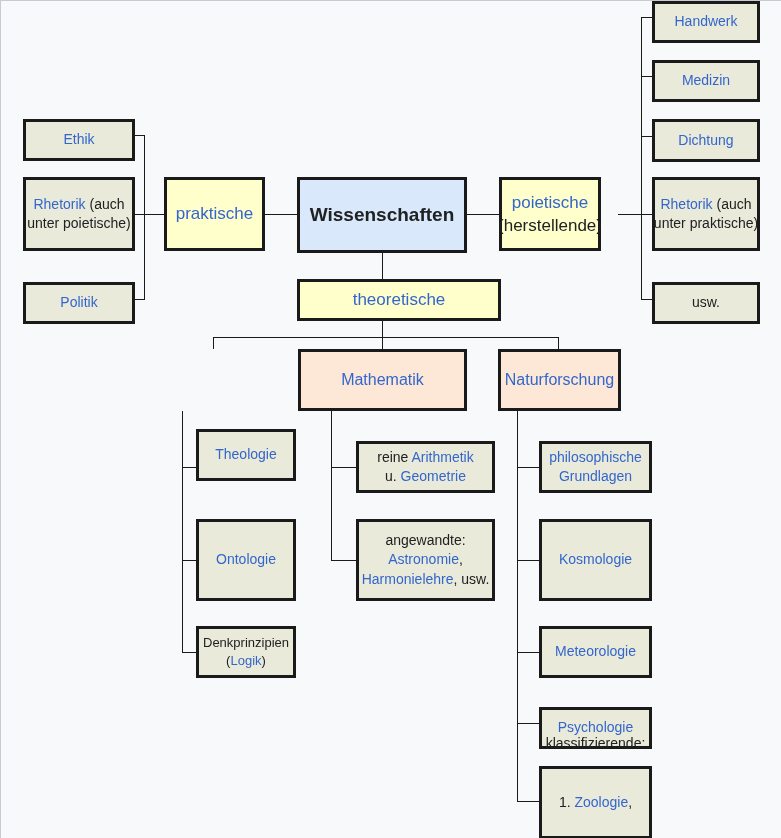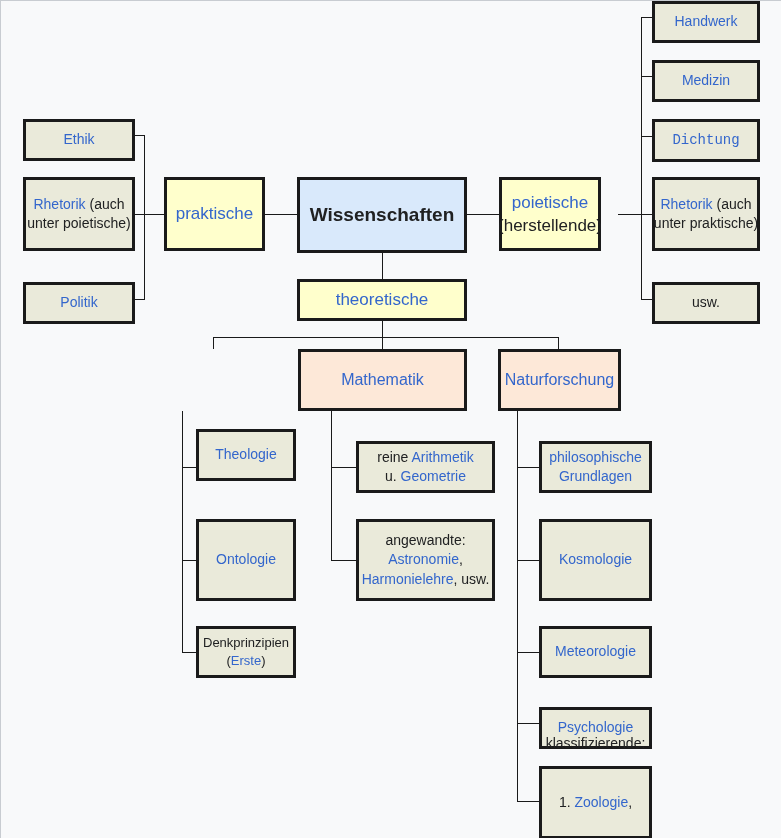--- a/index.html
+++ b/index.html
@@ -120,51 +120,51 @@
     <span class="ln lk">poietische</span>
     <span class="ln pl">(herstellende)</span>
   </div>
 
   <div class="node c-beige fs-leaf" style="left:651px;top:0px;width:108px;height:33px;">
     <span class="ln"><span class="lk">Handwerk</span></span>
   </div>
   <div class="node c-beige fs-leaf" style="left:651px;top:59px;width:108px;height:33px;">
     <span class="ln"><span class="lk">Medizin</span></span>
   </div>
-  <div class="node c-beige fs-leaf" style="left:651px;top:118px;width:108px;height:43px;font-family:Liberation Mono, monospace;">
+  <div class="node c-beige fs-leaf" style="left:651px;top:118px;width:108px;height:43px;">
     <span class="ln"><span class="lk">Dichtung</span></span>
   </div>
   <div class="node c-beige fs-leaf" style="left:651px;top:176px;width:108px;height:74px;">
     <span class="ln"><span class="lk">Rhetorik</span><span class="pl"> (auch</span></span>
     <span class="ln pl">unter praktische)</span>
   </div>
   <div class="node c-beige fs-leaf" style="left:651px;top:281px;width:108px;height:33px;">
     <span class="ln pl">usw.</span>
   </div>
 
-  <div class="node c-yellow fs-lvl1" style="left:296px;top:278px;width:170px;height:38px;">
+  <div class="node c-yellow fs-lvl1" style="left:296px;top:278px;width:204px;height:38px;">
     <span class="ln lk">theoretische</span>
   </div>
 
   <div class="node c-peach fs-lvl2" style="left:297px;top:348px;width:169px;height:62px;">
     <span class="ln lk">Mathematik</span>
   </div>
   <div class="node c-peach fs-lvl2" style="left:497px;top:348px;width:123px;height:62px;">
     <span class="ln lk">Naturforschung</span>
   </div>
 
   <div class="node c-beige fs-leaf" style="left:195px;top:428px;width:100px;height:52px;">
     <span class="ln lk">Theologie</span>
   </div>
   <div class="node c-beige fs-leaf" style="left:195px;top:518px;width:100px;height:82px;">
     <span class="ln lk">Ontologie</span>
   </div>
   <div class="node c-beige fs-leafs" style="left:195px;top:625px;width:100px;height:52px;">
     <span class="ln pl">Denkprinzipien</span>
-    <span class="ln"><span class="pl">(</span><span class="lk">Erste</span><span class="pl">)</span></span>
+    <span class="ln"><span class="pl">(</span><span class="lk">Logik</span><span class="pl">)</span></span>
   </div>
 
   <div class="node c-beige fs-leaf" style="left:355px;top:440px;width:139px;height:52px;">
     <span class="ln"><span class="pl">reine </span><span class="lk">Arithmetik</span></span>
     <span class="ln"><span class="pl">u. </span><span class="lk">Geometrie</span></span>
   </div>
   <div class="node c-beige fs-leaf" style="left:355px;top:518px;width:139px;height:82px;">
     <span class="ln pl">angewandte:</span>
     <span class="ln"><span class="lk">Astronomie</span><span class="pl">,</span></span>
     <span class="ln"><span class="lk">Harmonielehre</span><span class="pl">, usw.</span></span>

